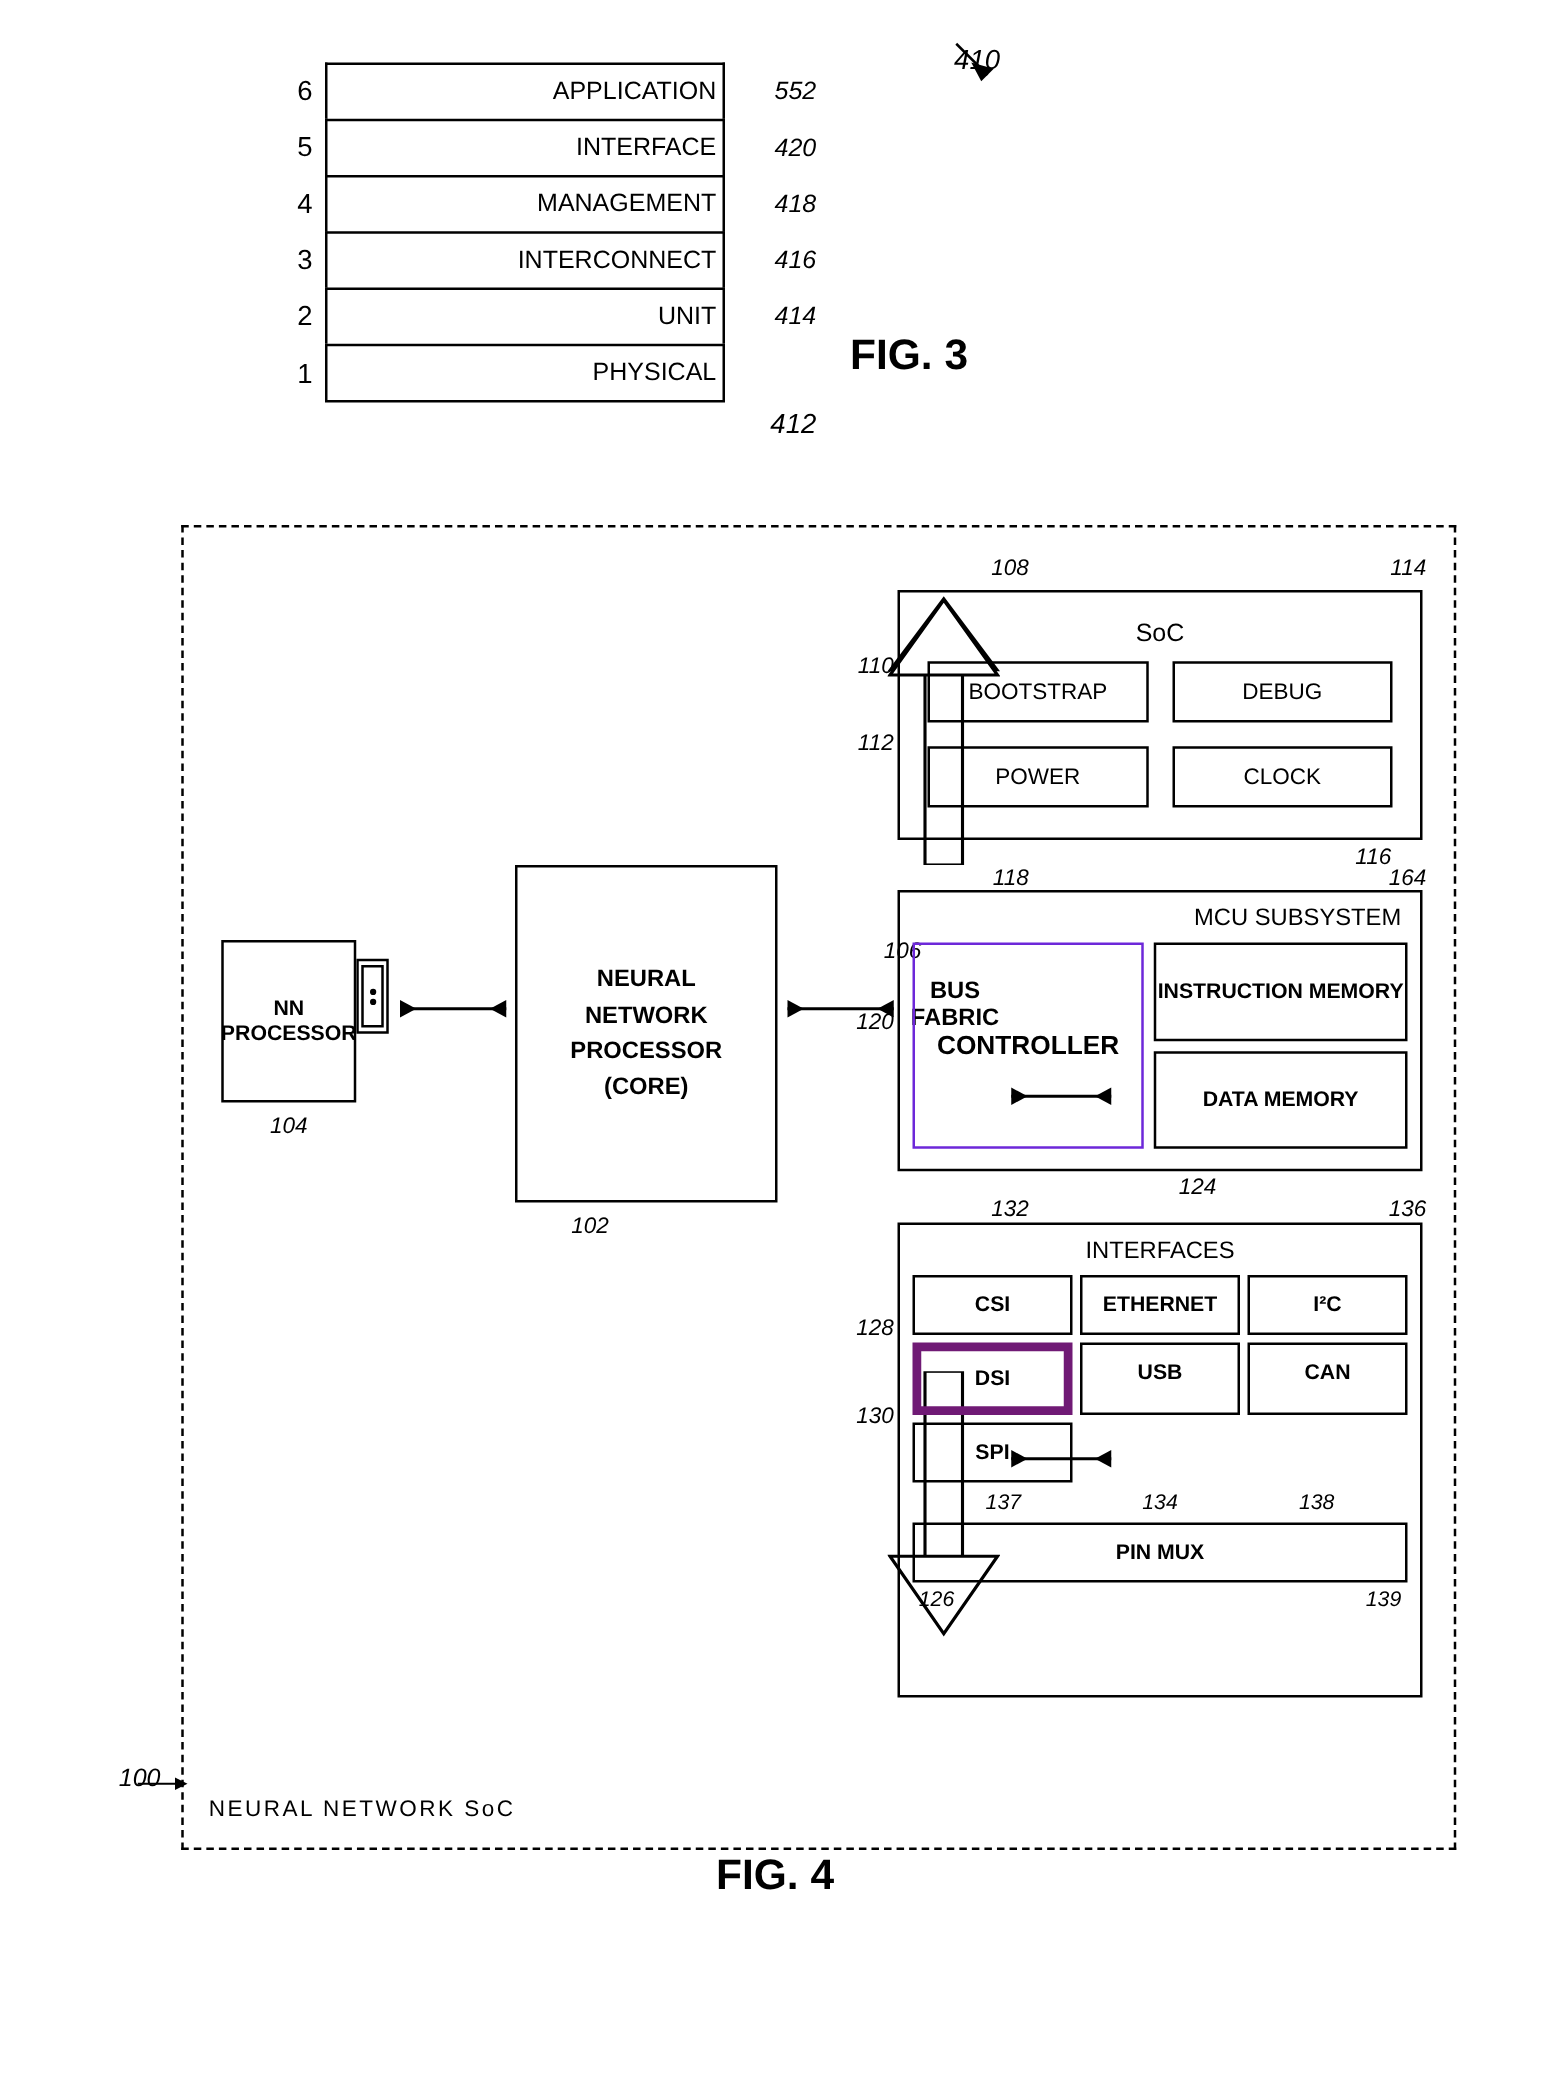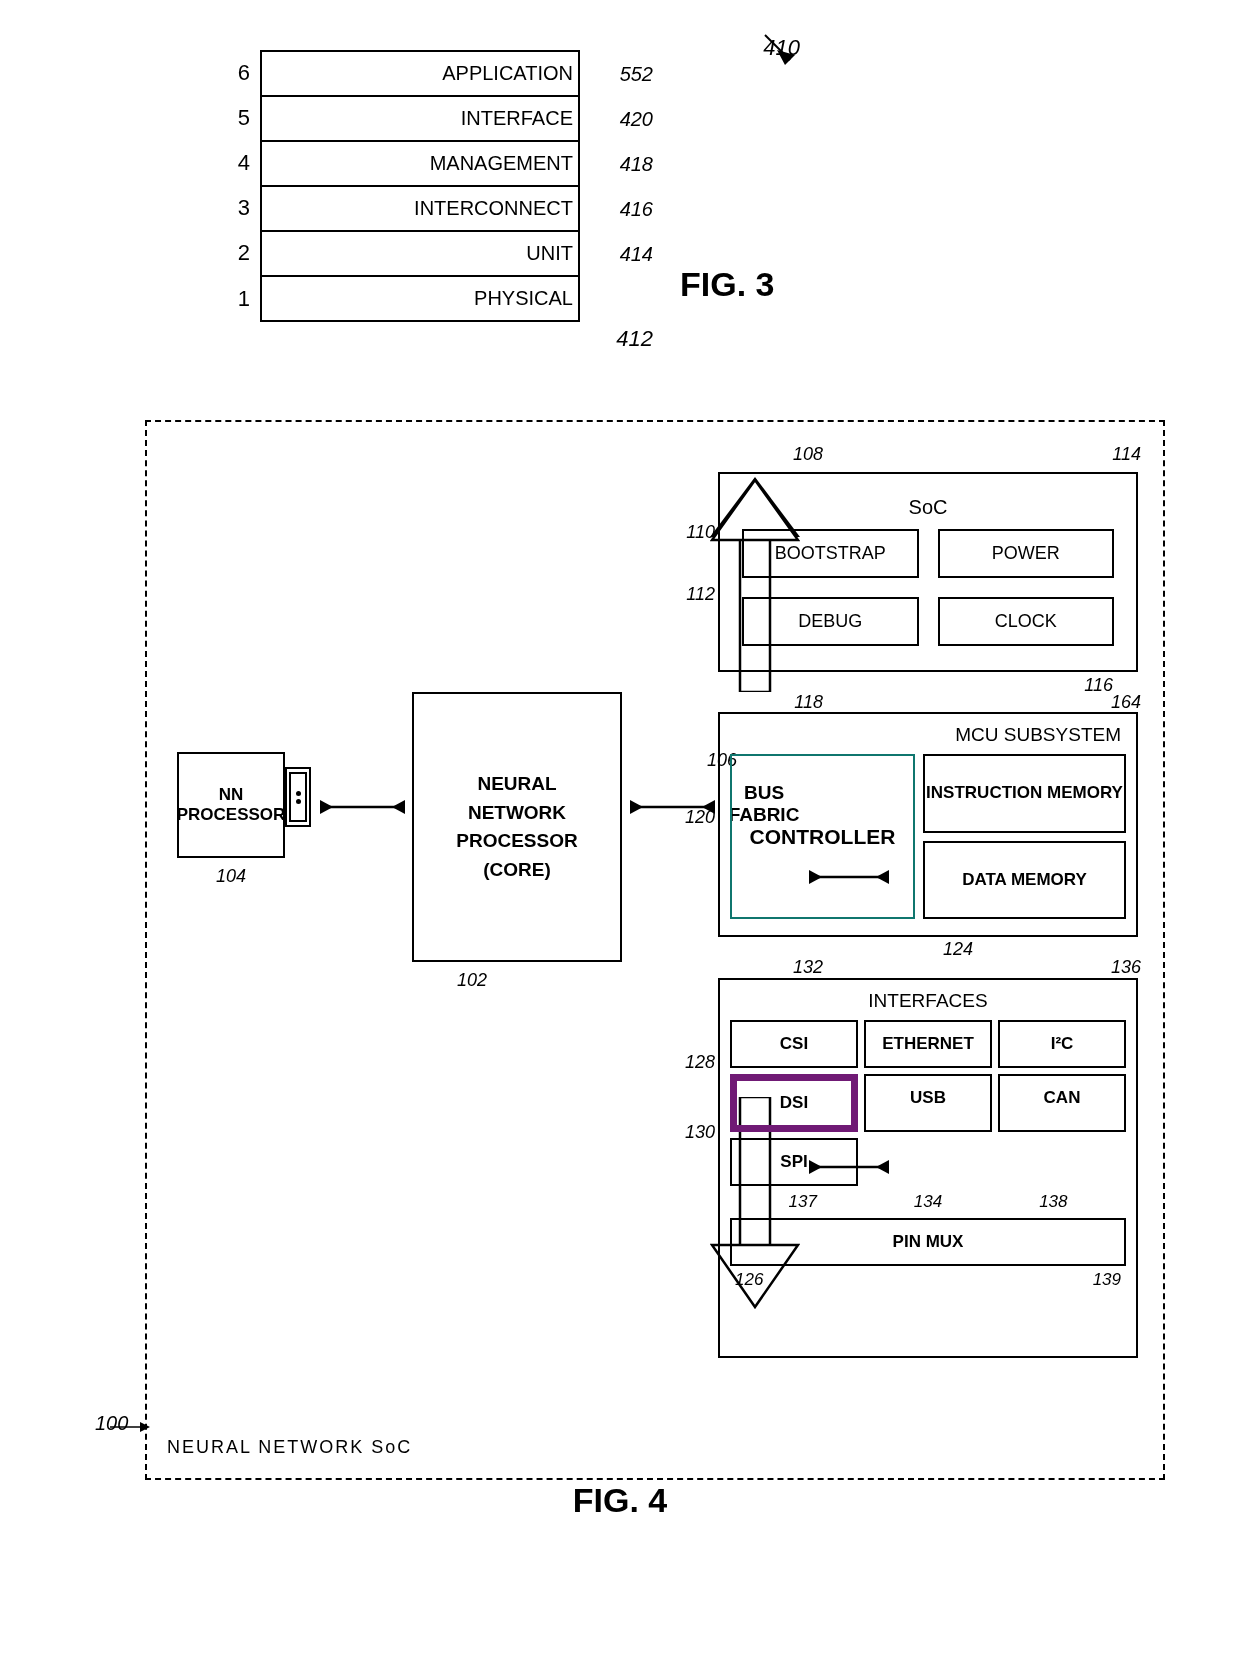--- a/index.html
+++ b/index.html
@@ -142,21 +142,21 @@
 
       <div style="position:absolute; left:30px; top:330px;">
 
         <div style="position:absolute; left:110px; top:20px; width:22px; height:18px; border:2px solid #000; background:#fff;"></div>
         <div style="position:absolute; left:110px; top:52px; width:22px; height:18px; border:2px solid #000; background:#fff;"></div>
         <div style="position:absolute; left:108px; top:15px; width:26px; height:60px; border:2px solid #000; background:#fff;"></div>
         <div style="position:absolute; left:112px; top:20px; width:18px; height:50px; border:2px solid #000; background:#fff; display:flex; align-items:center; justify-content:center;">
           <div style="width:5px; height:5px; background:#000; border-radius:50%; margin-bottom:8px;"></div>
           <div style="width:5px; height:5px; background:#000; border-radius:50%; position:absolute; top:25px;"></div>
         </div>
-        <div style="width:108px; height:106px; border:2px solid #000; 
+        <div style="width:108px; height:130px; border:2px solid #000; 
                     display:flex; align-items:center; justify-content:center; 
                     text-align:center; font-size:17px; font-weight:bold; background:#fff; position:relative; z-index:1;">
           <span style="white-space:pre-line;">NN
 PROCESSOR</span>
         </div>
         <div style="margin-top:8px; font-size:18px; font-style:italic; text-align:center;">104</div>
       </div>
 
       <svg style="position:absolute; left:168px; top:360px; width:95px; height:50px;">
 
@@ -217,40 +217,40 @@
       </svg>
 
       <div style="position:absolute; top:22px; right:340px; font-size:18px; font-style:italic;">108</div>
       <div style="position:absolute; top:22px; right:22px; font-size:18px; font-style:italic;">114</div>
 
       <div style="position:absolute; right:25px; top:50px; width:420px; height:200px;
                   border:2px solid #000; padding:22px;">
         <div style="text-align:center; font-size:20px; margin-bottom:10px;">SoC</div>
         <div style="display:grid; grid-template-columns:1fr 1fr; gap:19px;">
           <div style="border:2px solid #000; text-align:center; padding:12px 5px; font-size:18px;">BOOTSTRAP</div>
+          <div style="border:2px solid #000; text-align:center; padding:12px 5px; font-size:18px;">DEBUG</div>
           <div style="border:2px solid #000; text-align:center; padding:12px 5px; font-size:18px;">POWER</div>
-          <div style="border:2px solid #000; text-align:center; padding:12px 5px; font-size:18px;">DEBUG</div>
           <div style="border:2px solid #000; text-align:center; padding:12px 5px; font-size:18px;">CLOCK</div>
         </div>
       </div>
 
       <div style="position:absolute; top:100px; right:448px; font-size:18px; font-style:italic;">110</div>
       <div style="position:absolute; top:162px; right:448px; font-size:18px; font-style:italic;">112</div>
 
       <div style="position:absolute; top:253px; right:50px; font-size:18px; font-style:italic;">116</div>
 
       <div style="position:absolute; top:270px; right:340px; font-size:18px; font-style:italic;">118</div>
       <div style="position:absolute; top:270px; right:22px; font-size:18px; font-style:italic;">164</div>
       <div style="position:absolute; top:385px; right:448px; font-size:18px; font-style:italic;">120</div>
 
       <div style="position:absolute; right:25px; top:290px; width:420px; height:225px;
                   border:2px solid #000; padding:10px;">
         <div style="text-align:right; font-size:19px; margin-bottom:8px; padding-right:5px;">MCU  SUBSYSTEM</div>
         <div style="display:flex; gap:8px; height:165px;">
-          <div style="border:2px solid #0f766e; width:185px; display:flex; align-items:center; 
+          <div style="border:2px solid #6d28d9; width:185px; display:flex; align-items:center; 
                       justify-content:center; font-size:21px; font-weight:bold;">CONTROLLER</div>
           <div style="display:flex; flex-direction:column; gap:8px; flex:1;">
             <div style="border:2px solid #000; flex:1; display:flex; align-items:center; 
                         justify-content:center; text-align:center; font-size:17px; font-weight:bold; line-height:1.3;">INSTRUCTION
 MEMORY</div>
             <div style="border:2px solid #000; flex:1; display:flex; align-items:center; 
                         justify-content:center; text-align:center; font-size:17px; font-weight:bold; line-height:1.3;">DATA
 MEMORY</div>
           </div>
         </div>

